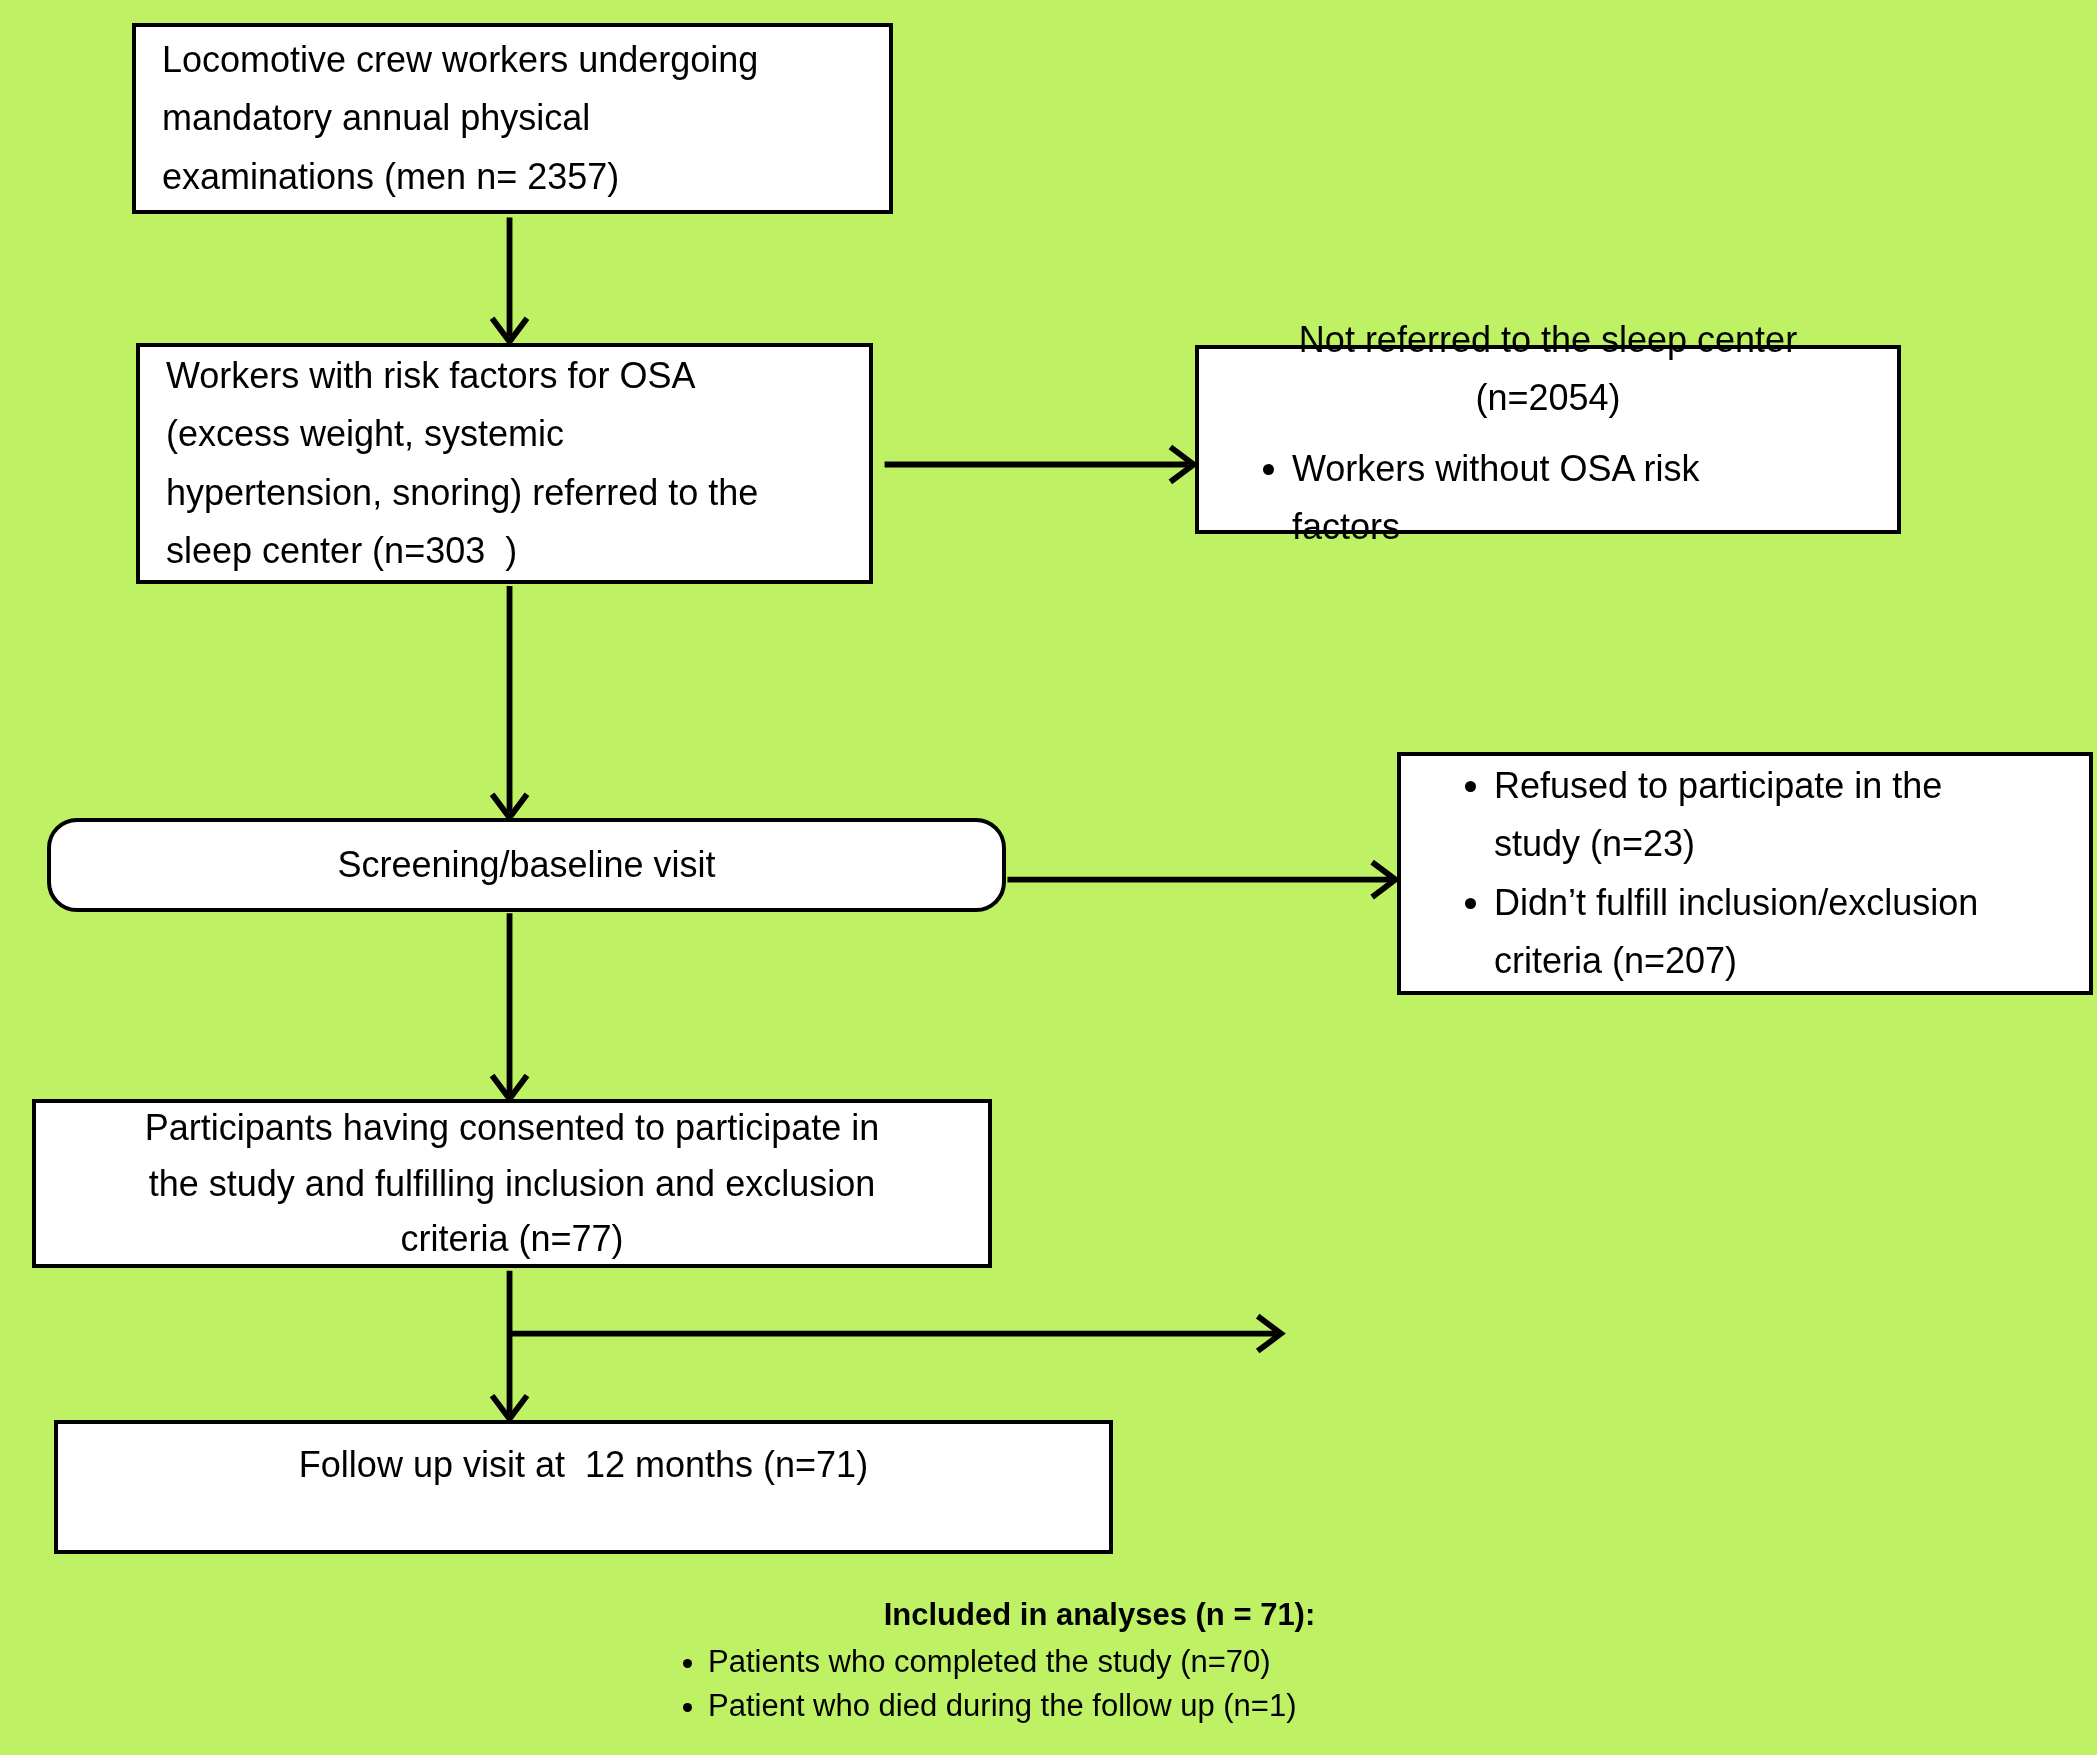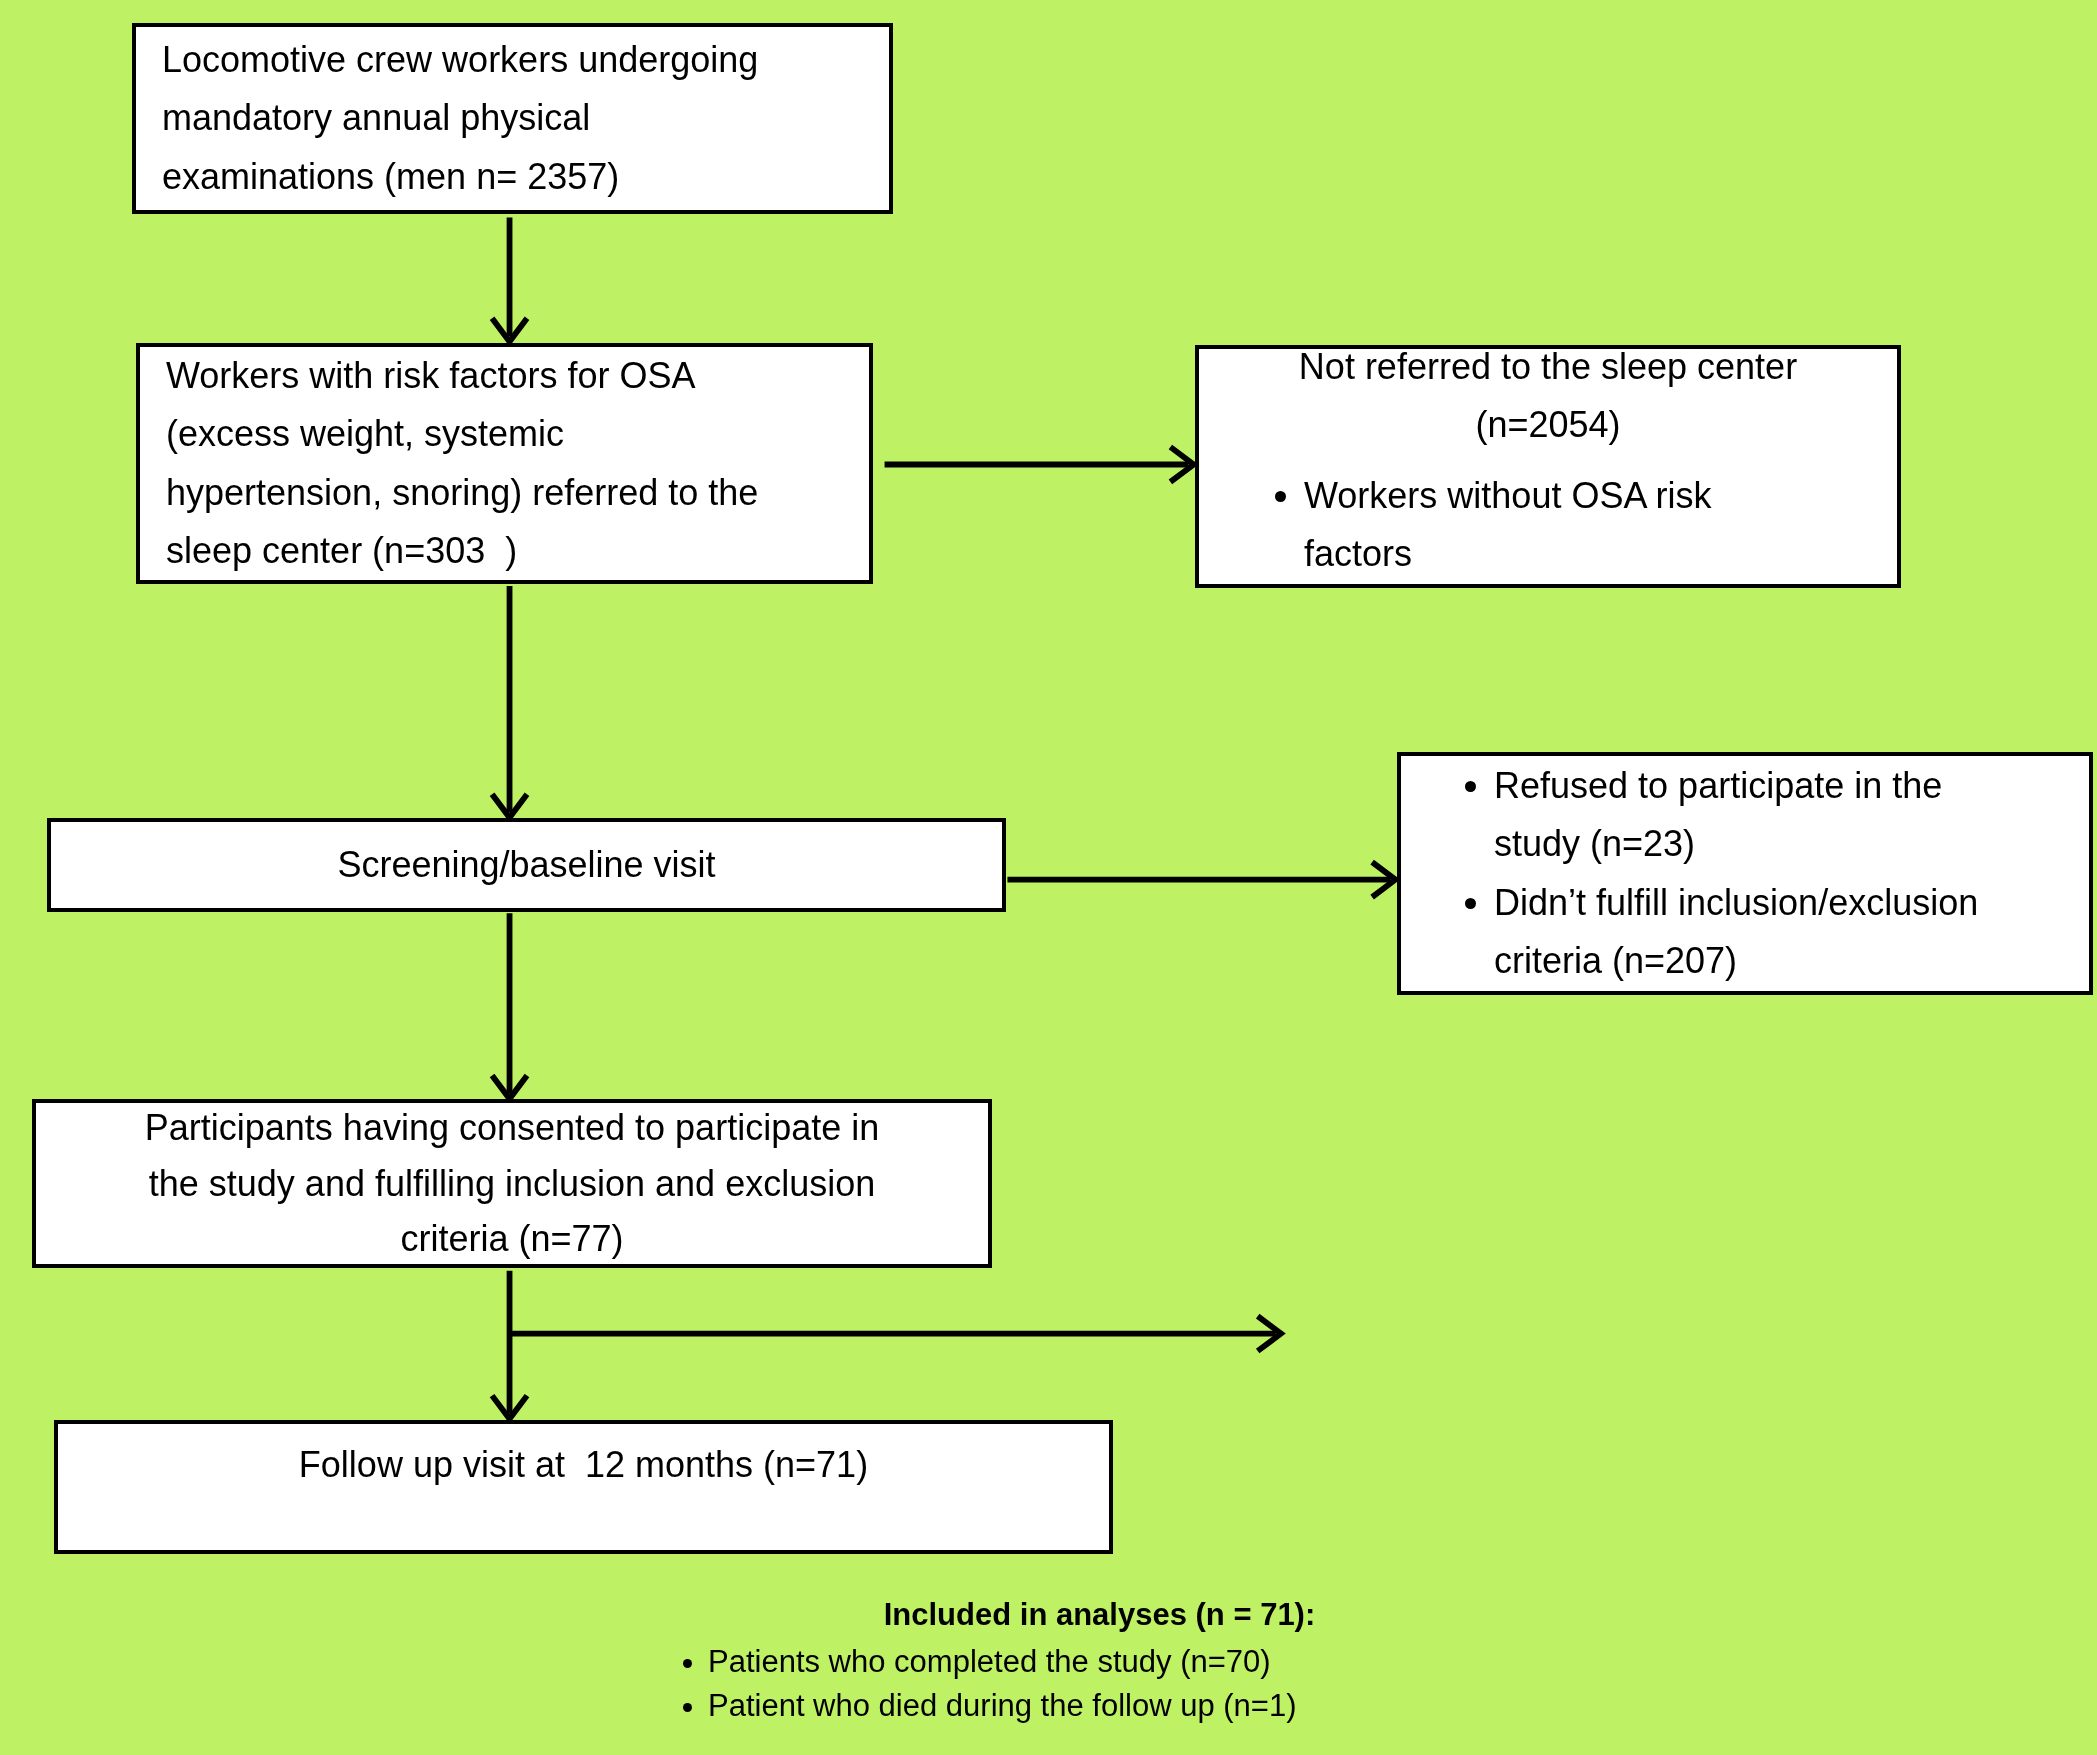--- a/index.html
+++ b/index.html
@@ -114,30 +114,30 @@
 examinations (men n= 2357)</div>
   </div>
 
   <div class="fbox left-text" style="left:136px; top:343px; width:737px; height:241px; padding:0 10.3px 0 26px;">
     <div class="pre">Workers with risk factors for OSA
 (excess weight, systemic
 hypertension, snoring) referred to the
 sleep center (n=303  )</div>
   </div>
 
-  <div class="fbox" style="left:1195px; top:345px; width:706px; height:243px; padding:0 12px;">
+  <div class="fbox" style="left:1195px; top:345px; width:706px; height:189px; padding:0 0;">
     <div class="pre center-text">Not referred to the sleep center
 (n=2054)</div>
     <ul>
       <li>Workers without OSA risk
 factors</li>
     </ul>
   </div>
 
-  <div class="fbox center-text" style="left:47px; top:818px; width:959px; height:94px;">
+  <div class="fbox center-text" style="left:47px; top:818px; width:959px; height:94px;border-radius:30px;">
     <div class="pre">Screening/baseline visit</div>
   </div>
 
   <div class="fbox" style="left:1397px; top:752px; width:696px; height:243px;">
     <ul>
       <li>Refused to participate in the
 study (n=23)</li>
       <li>Didn’t fulfill inclusion/exclusion
 criteria (n=207)</li>
     </ul>

